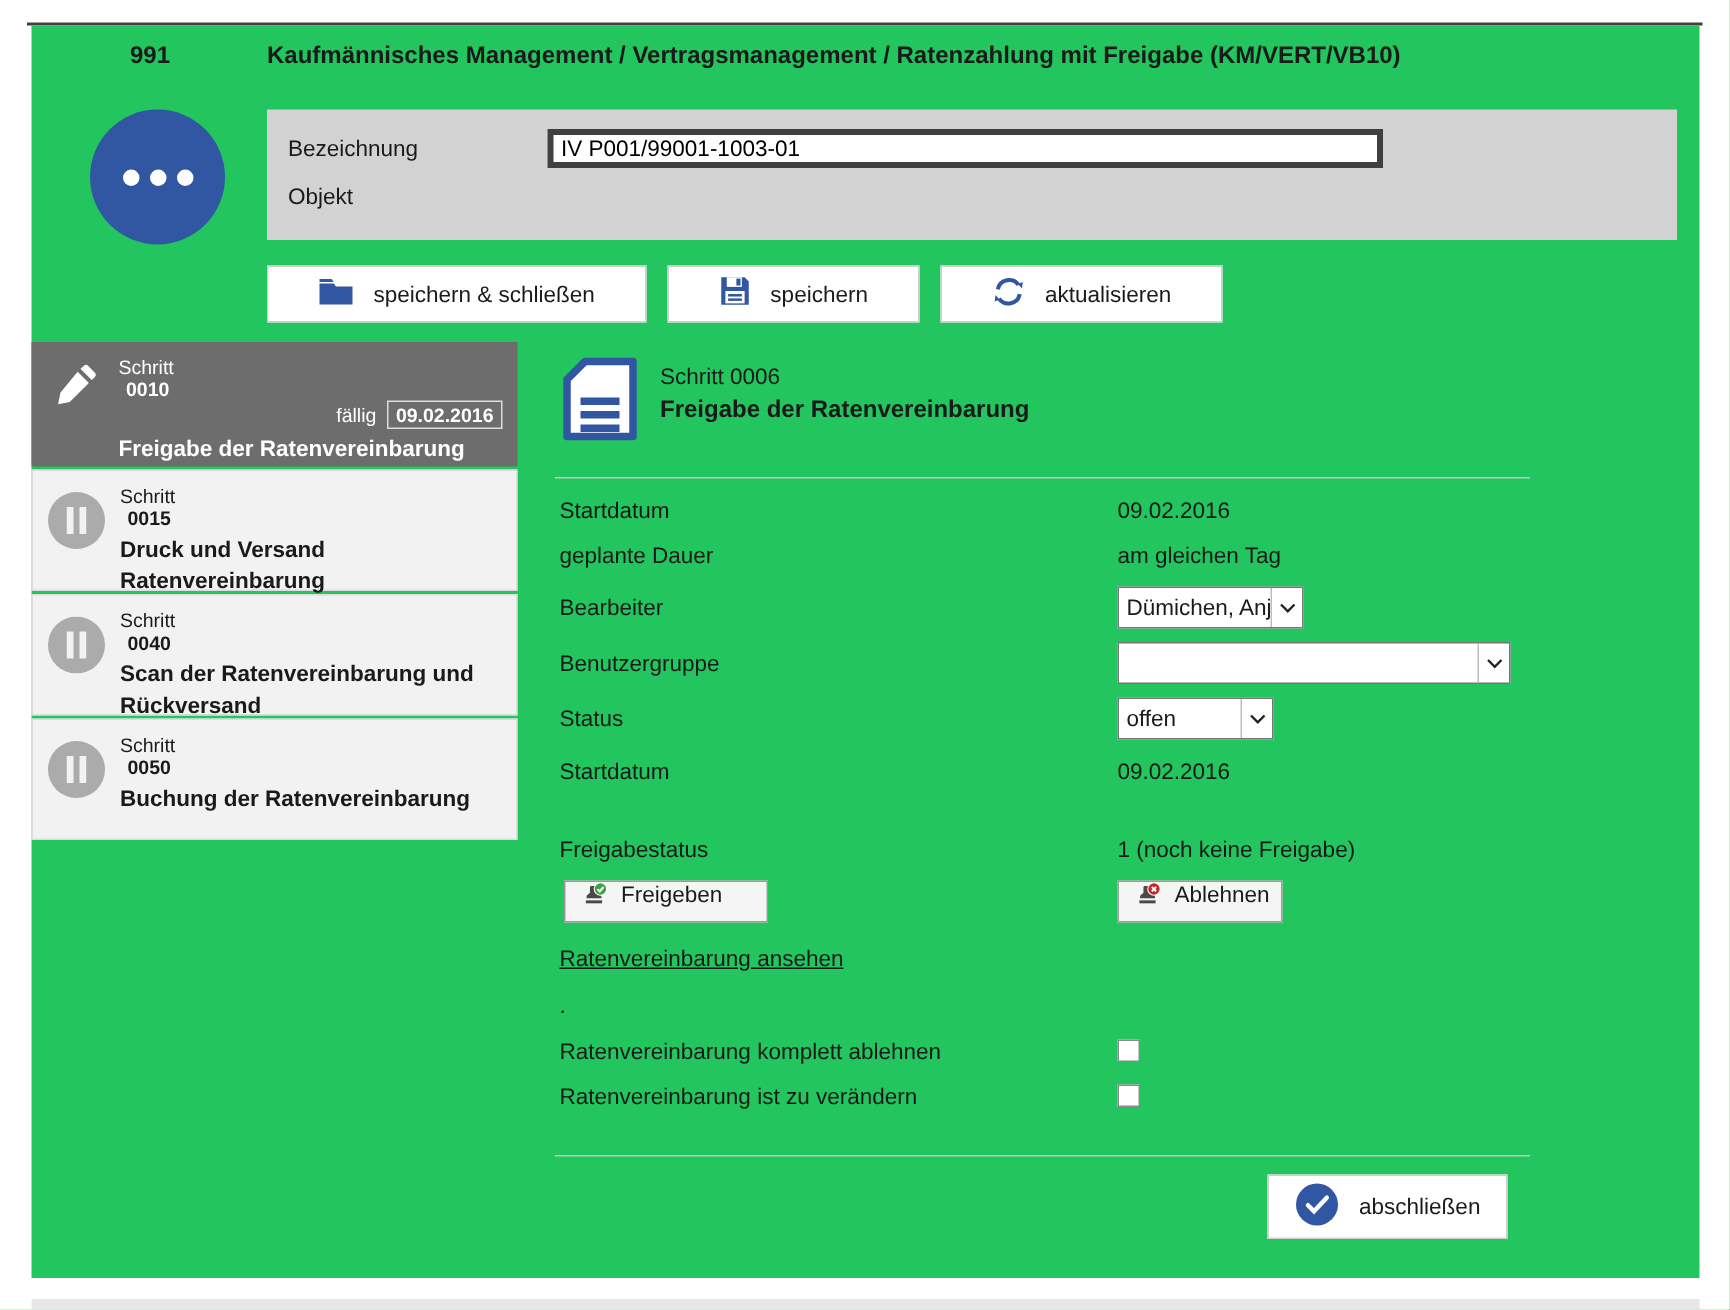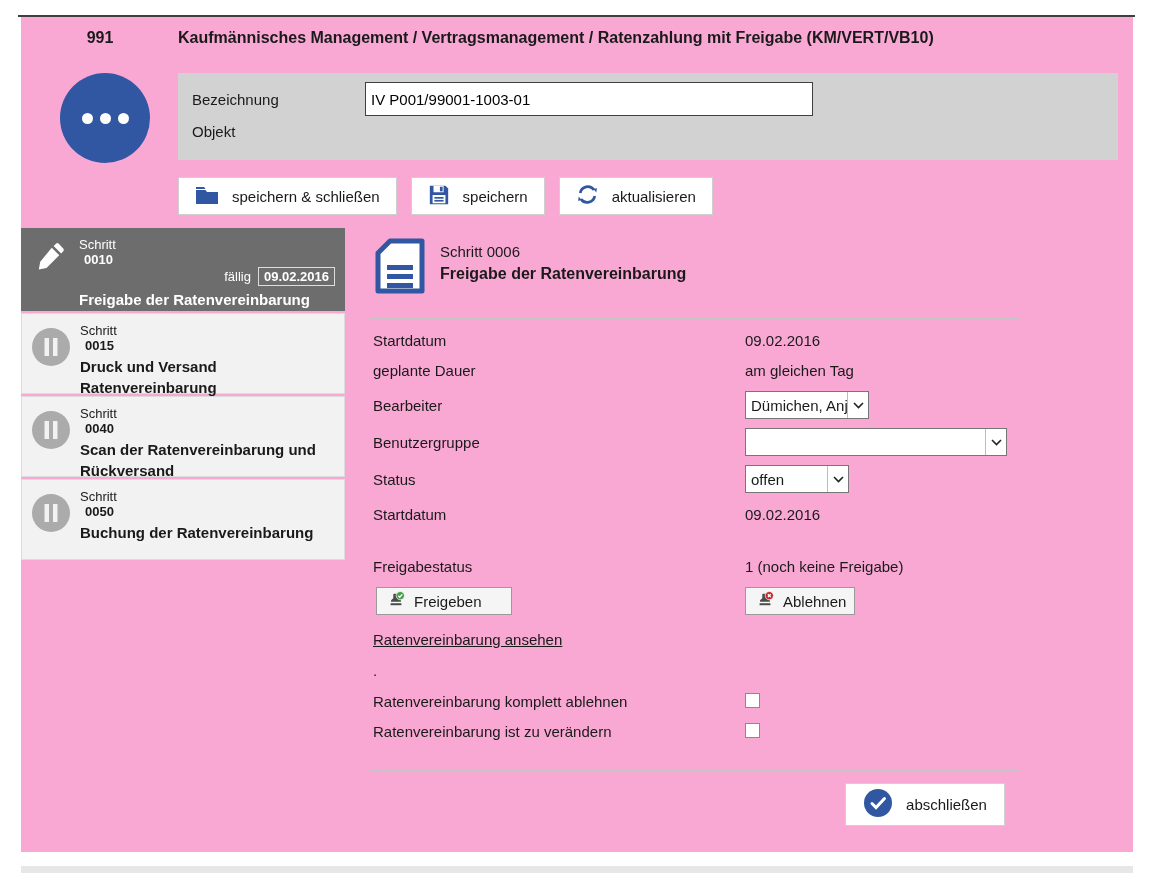--- a/index.html
+++ b/index.html
@@ -1,40 +1,40 @@
 <!DOCTYPE html>
 <html><head>
 <meta charset="utf-8">
 <style>
   * { margin:0; padding:0; box-sizing:border-box; }
   html,body { width:1153px; height:873px; background:#ffffff; }
   body { position:relative; font-family:"Liberation Sans", sans-serif; color:#1a1a1a; overflow:hidden; }
   .abs { position:absolute; }
 
   .top-rule { left:18px; top:15px; width:1117px; height:2px; background:#3f3f3f; }
-  .app { left:21px; top:17px; width:1112px; height:835px; background:#f9a8d4; }
+  .app { left:21px; top:17px; width:1112px; height:835px; background:#22c55e; }
   .footer-strip { left:21px; top:866px; width:1112px; height:7px; background:#e7e7e7; }
 
   .win-number { left:44px; top:12px; width:70px; text-align:center; font-size:16px; font-weight:bold; }
   .win-title  { left:157px; top:12px; width:948px; font-size:16px; font-weight:bold; white-space:nowrap; overflow:hidden; }
 
   .avatar { left:39px; top:56px; width:90px; height:90px; border-radius:50%; background:#3157a2;
             display:flex; align-items:center; justify-content:center; gap:7px; }
   .avatar .dot { width:11px; height:11px; border-radius:50%; background:#ffffff; }
 
   .head-box { left:157px; top:56px; width:940px; height:87px; background:#d2d2d2; padding:12px 0 0 14px; }
   .head-row { display:flex; align-items:center; height:28px; margin-bottom:4px; font-size:15px; }
   .head-row .lbl { width:173px; }
-  .txt-input { width:448px; height:26px; border:1px solid #404040; background:#fff; font-family:inherit;
-               font-size:15px; padding:16px 5px; }
+  .txt-input { width:557px; height:26px; border:4px solid #404040; background:#fff; font-family:inherit;
+               font-size:15px; padding:2px 5px; }
   .obj-link { font-weight:bold; text-decoration:underline; color:#1a1a1a; cursor:pointer; }
 
   .toolbar { left:157px; top:160px; display:flex; gap:14px; }
   .tbtn { height:38px; background:#ffffff; border:1px solid #cfcfcf; display:flex; align-items:center;
-          gap:13px; padding:0 16px; font-size:15px; cursor:pointer; }
+          gap:13px; padding:0 33px; font-size:15px; cursor:pointer; }
 
   .step { left:0; width:324px; display:flex; }
   .step .icon-col { width:58px; display:flex; align-items:flex-start; justify-content:center; padding-top:14px; }
   .step .txt-col { flex:1; padding:9px 10px 0 0; }
   .step .l1 { font-size:13px; display:flex; align-items:flex-start;flex-direction:column; }
   .step .num { font-weight:bold; margin-left:5px; }
   .step .due { margin-left:auto; display:flex; align-items:center; gap:7px; }
   .step .due-box { border:1px solid #dddddd; padding:1px 5px; font-weight:bold; }
   .step .title { font-weight:bold; font-size:15px; line-height:21px; margin-top:3px; }
   .step.active { top:211px; height:83px; background:#6d6d6d; color:#ffffff; }
@@ -47,21 +47,21 @@
   .divider { left:349px; width:650px; height:1px; background:#c4c4c4; }
   .d1 { top:301px; } .d2 { top:753px; }
 
   .flabel { left:352px; font-size:15px; }
   .fvalue { left:724px; font-size:15px; }
 
   .sel { background:#ffffff; border:1px solid #767676; display:flex; align-items:stretch; font-size:15px; }
   .sel .val { flex:1; padding:2px 5px; white-space:nowrap; overflow:hidden; display:flex; align-items:center; }
   .sel .arr { width:21px; display:flex; align-items:center; justify-content:center; border-left:1px solid #bdbdbd; }
 
-  .sbtn { background:#f5f5f5; border:1px solid #9a9a9a; display:flex; align-items:center; gap:9px;
+  .sbtn { background:#f5f5f5; border:1px solid #9a9a9a; display:flex; align-items:flex-start; gap:9px;
           padding:0 10px; font-size:15px; cursor:pointer; }
   .link { font-size:15px; text-decoration:underline; color:#1a1a1a; cursor:pointer; }
   .checkbox { width:15px; height:15px; background:#ffffff; border:1px solid #8a8a8a; display:inline-block; cursor:pointer; }
 
   .finish-btn { left:824px; top:766px; width:160px; height:43px; background:#ffffff; border:1px solid #d0d0d0;
                 display:flex; align-items:center; justify-content:center; gap:13px; font-size:15px; cursor:pointer; }
 </style>
 </head>
 <body>
 

